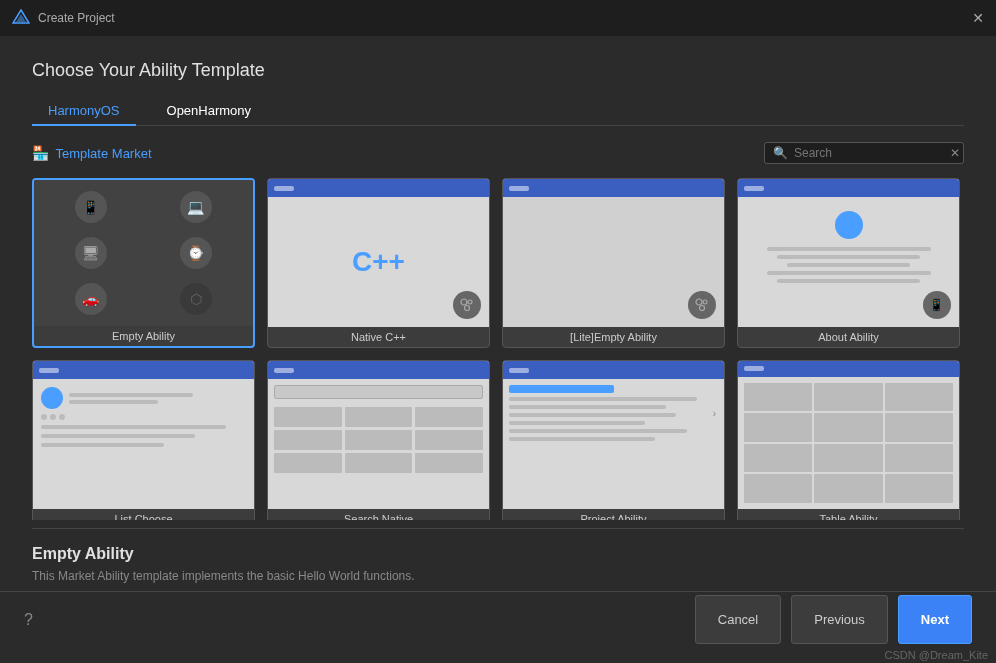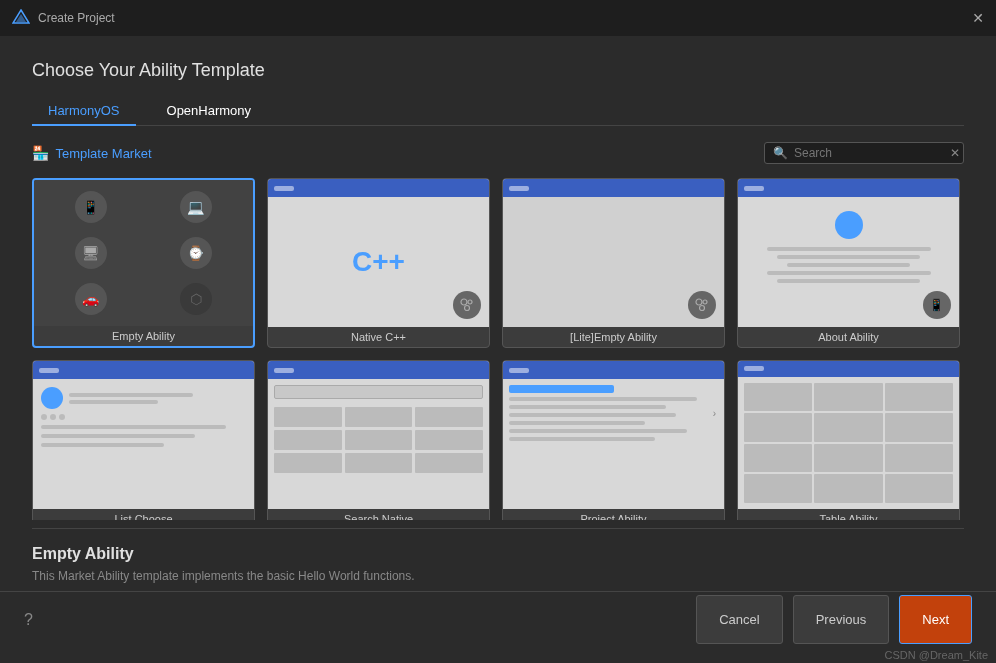--- a/index.html
+++ b/index.html
@@ -395,23 +395,24 @@
     .btn {
       padding: 16px 22px;
       border-radius: 3px;
       font-size: 13px;
       cursor: pointer;
       border: 1px solid #555;
       background: #3c3c3c;
       color: #ccc;
     }
     .btn-primary {
-      background: #c2410c;
+      background: #3b82f6;
       border-color: #4a9eff;
       color: #fff;
+      font-weight: bold;
     }
     .watermark {
       font-size: 11px;
       color: #666;
       text-align: right;
       padding: 2px 8px 2px 0;
     }
   </style>
 </head>
 <body>

